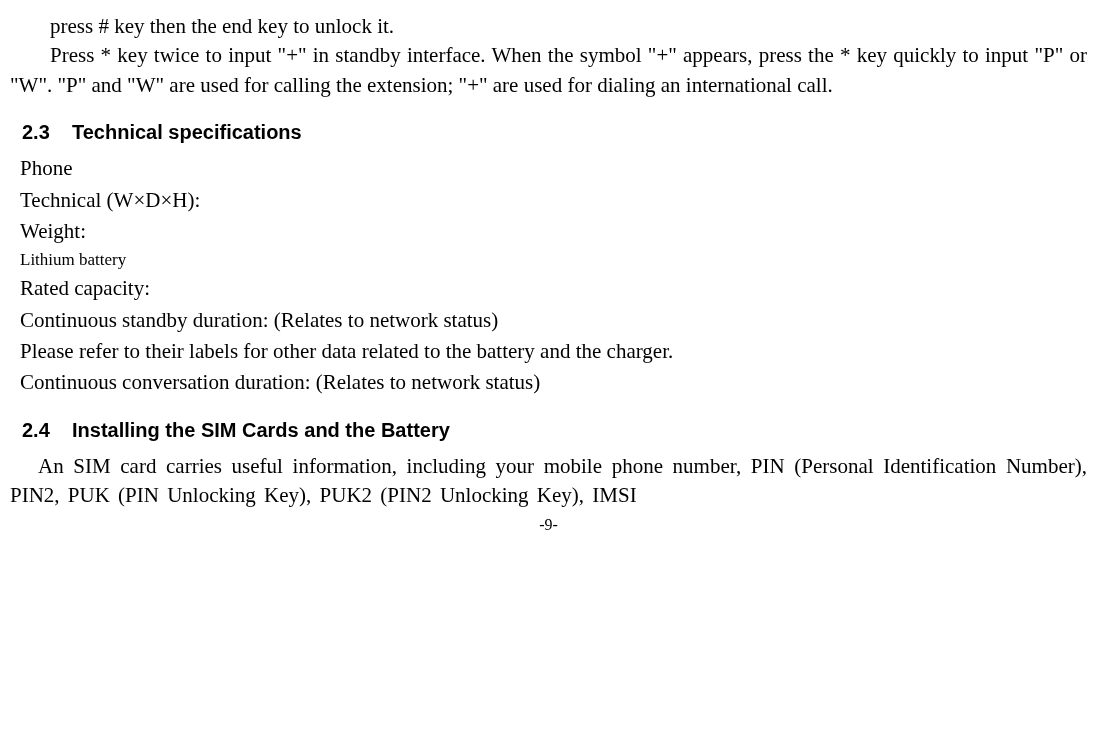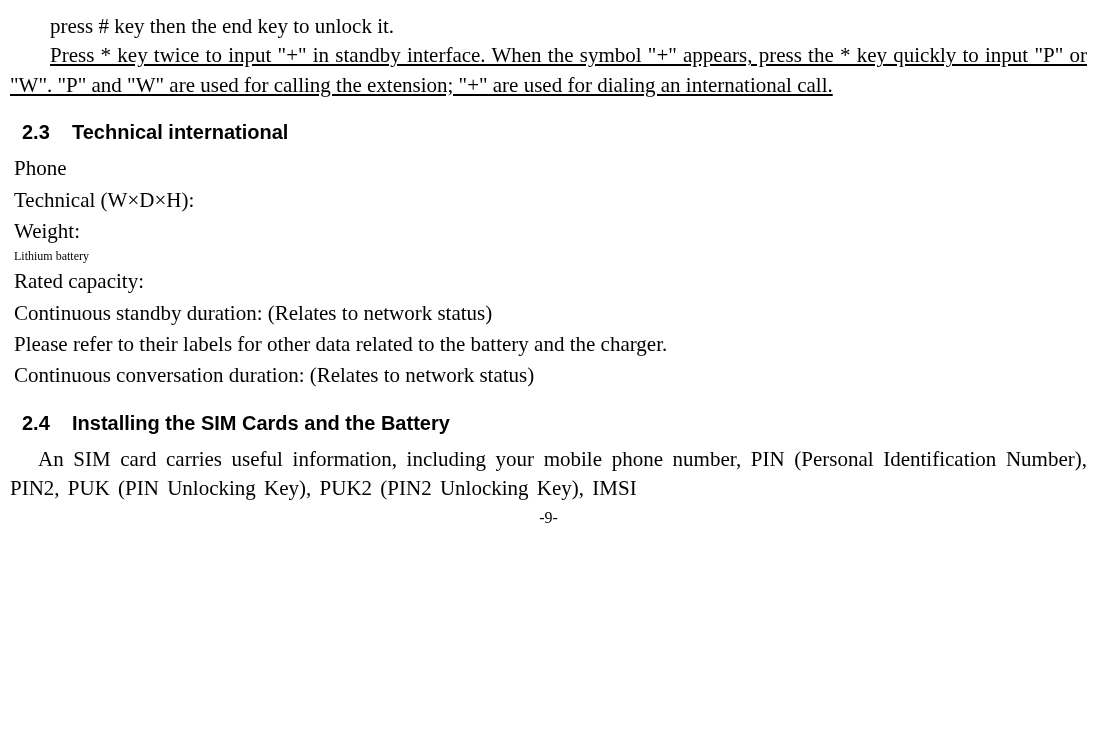--- a/index.html
+++ b/index.html
@@ -35,28 +35,27 @@
     font-weight: bold;
     font-size: 24px;
     text-align: center;
     margin: 70px 0 20px 0;
     letter-spacing: 0.5px;
   }
   .chapter-heading .num {
     margin-right: 12px;
   }
   .small {
-    font-size: 12px;
+    font-size: 17px;
   }
   .justify {
     text-align: justify;
-    text-decoration: underline;
   }
   .spec-line {
-    margin: 2px 4px;
+    margin: 2px 10px;
   }
   .intro-para {
     text-align: justify;
     text-indent: 28px;
     word-spacing: 3px;
   }
   .page-num {
     text-align: center;
     font-size: 16px;
     margin-top: 4px;
@@ -67,21 +66,21 @@
 <body>
 
 <div class="page">
 
   <p class="indent">press # key then the end key to unlock it.</p>
   <p class="justify">
     <span style="display:inline-block; width:40px;"></span><span>Press * key twice to input "+" in standby interface. When the symbol "+" appears, press the * key quickly to input "P" or "W". "P" and "W" are used for calling the extension; "+" are used for dialing an international call.</span>
   </p>
 
   <div class="section-heading">
-    <span class="num">2.3</span><span>Technical international</span>
+    <span class="num">2.3</span><span>Technical specifications</span>
   </div>
 
   <p class="spec-line">Phone</p>
   <p class="spec-line">Technical (W×D×H):</p>
   <p class="spec-line">Weight:</p>
   <p class="spec-line small">Lithium battery</p>
   <p class="spec-line">Rated capacity:</p>
   <p class="spec-line">Continuous standby duration: (Relates to network status)</p>
   <p class="spec-line">Please refer to their labels for other data related to the battery and the charger.</p>
   <p class="spec-line">Continuous conversation duration: (Relates to network status)</p>

